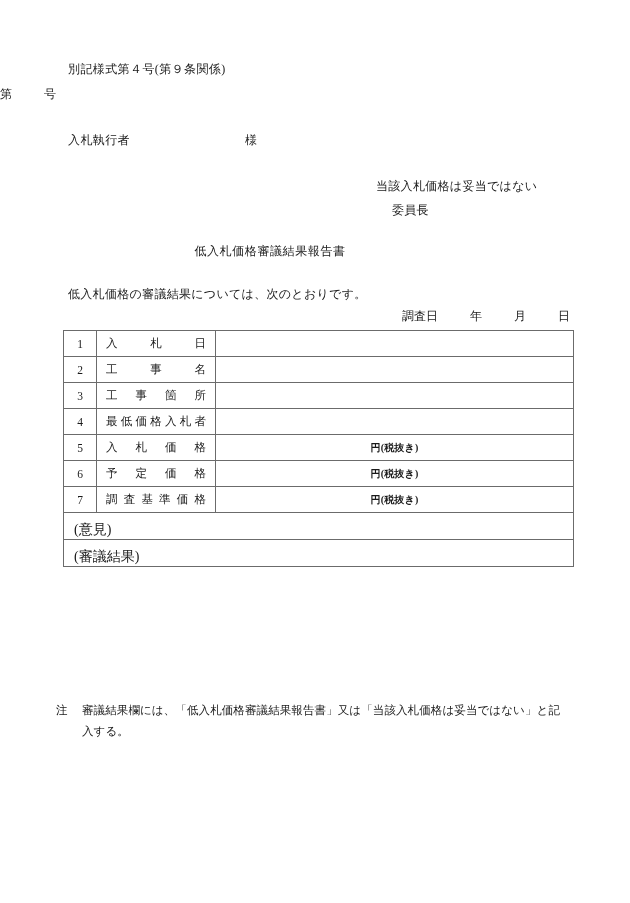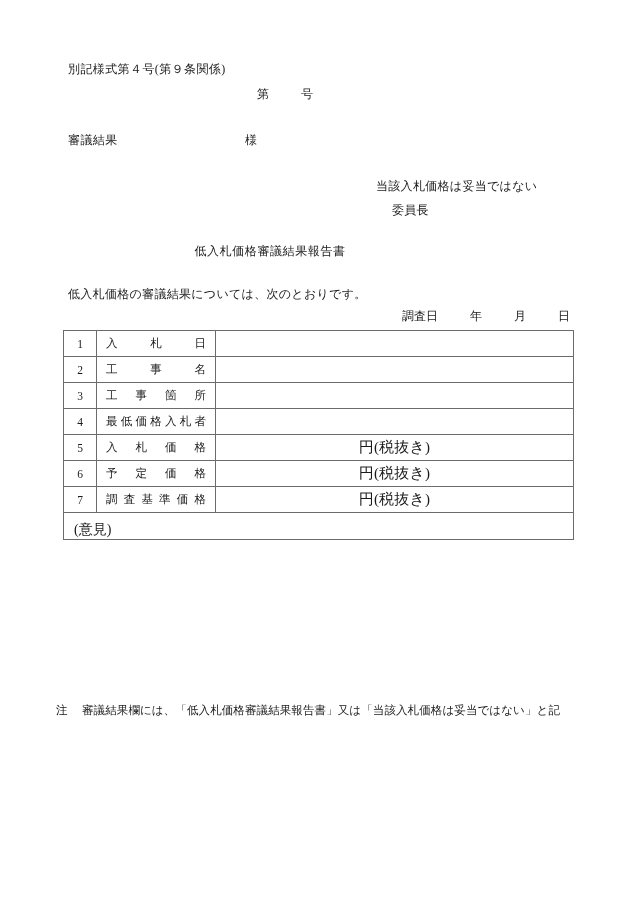--- a/index.html
+++ b/index.html
@@ -28,21 +28,21 @@
 
   
   #form-number {
     left: 68px; top: 63px;
     font-size: 12px;
     letter-spacing: 0.4px;
   }
   #doc-serial-row {
     left: 0; top: 88px;
     width: 570px;
-    text-align: center;
+    text-align: left;
     font-size: 12px;
   }
   #doc-serial-row .sp { display: inline-block; width: 26px; }
   #doc-date-row {
     left: 0; top: 112px;
     width: 570px;
     text-align: right;
     font-size: 12px;
   }
   #doc-date-row .sp { display: inline-block; width: 26px; }
@@ -121,22 +121,23 @@
   
   .label-dist {
     display: flex;
     justify-content: space-between;
     padding: 0 9px;
     font-size: 11.5px;
   }
   .label-dist span { display: block; }
 
   .value-amount {
-    font-size: 15px;
+    font-size: 10px;
     letter-spacing: 0.2px;
+    font-weight: bold;
   }
 
   
   .freeblock {
     height: 88px;
     vertical-align: top;
   }
   .freeblock-inner {
     padding: 8px 0 0 10px;
     font-size: 14px;
@@ -162,21 +163,21 @@
 
   <div class="abs" id="form-number">別記様式第４号(第９条関係)</div>
 
   <div class="abs" id="doc-serial-row">
     <span>第</span>
     <span class="sp"></span>
     <span>号</span>
   </div>
 
 
-  <div class="abs" id="addressee">審議結果</div>
+  <div class="abs" id="addressee">入札執行者</div>
   <div class="abs" id="addressee-honorific">様</div>
 
   <div class="abs" id="issuer-org">当該入札価格は妥当ではない</div>
   <div class="abs" id="issuer-title">委員長</div>
 
   <div class="abs" id="doc-title">低入札価格審議結果報告書</div>
 
   <div class="abs" id="intro-sentence">低入札価格の審議結果については、次のとおりです。</div>
 
   <div class="abs" id="survey-date-row">
@@ -276,20 +277,26 @@
               <span>格</span>
             </div>
           </td>
           <td class="col-value"><span class="value-amount">円(税抜き)</span></td>
         </tr>
         <tr>
           <td class="freeblock" colspan="3">
             <div class="freeblock-inner">(意見)</div>
           </td>
         </tr>
+        <tr>
+          <td class="freeblock" colspan="3">
+            <div class="freeblock-inner">(審議結果)</div>
+          </td>
+        </tr>
       </tbody>
   </table>
 
   <div id="footnote">
     <span id="footnote-marker">注</span><span>審議結果欄には、「低入札価格審議結果報告書」又は「当該入札価格は妥当ではない」と記</span>
+    <span id="footnote-line2">入する。</span>
   </div>
 
 </div>
 
 </body></html>

